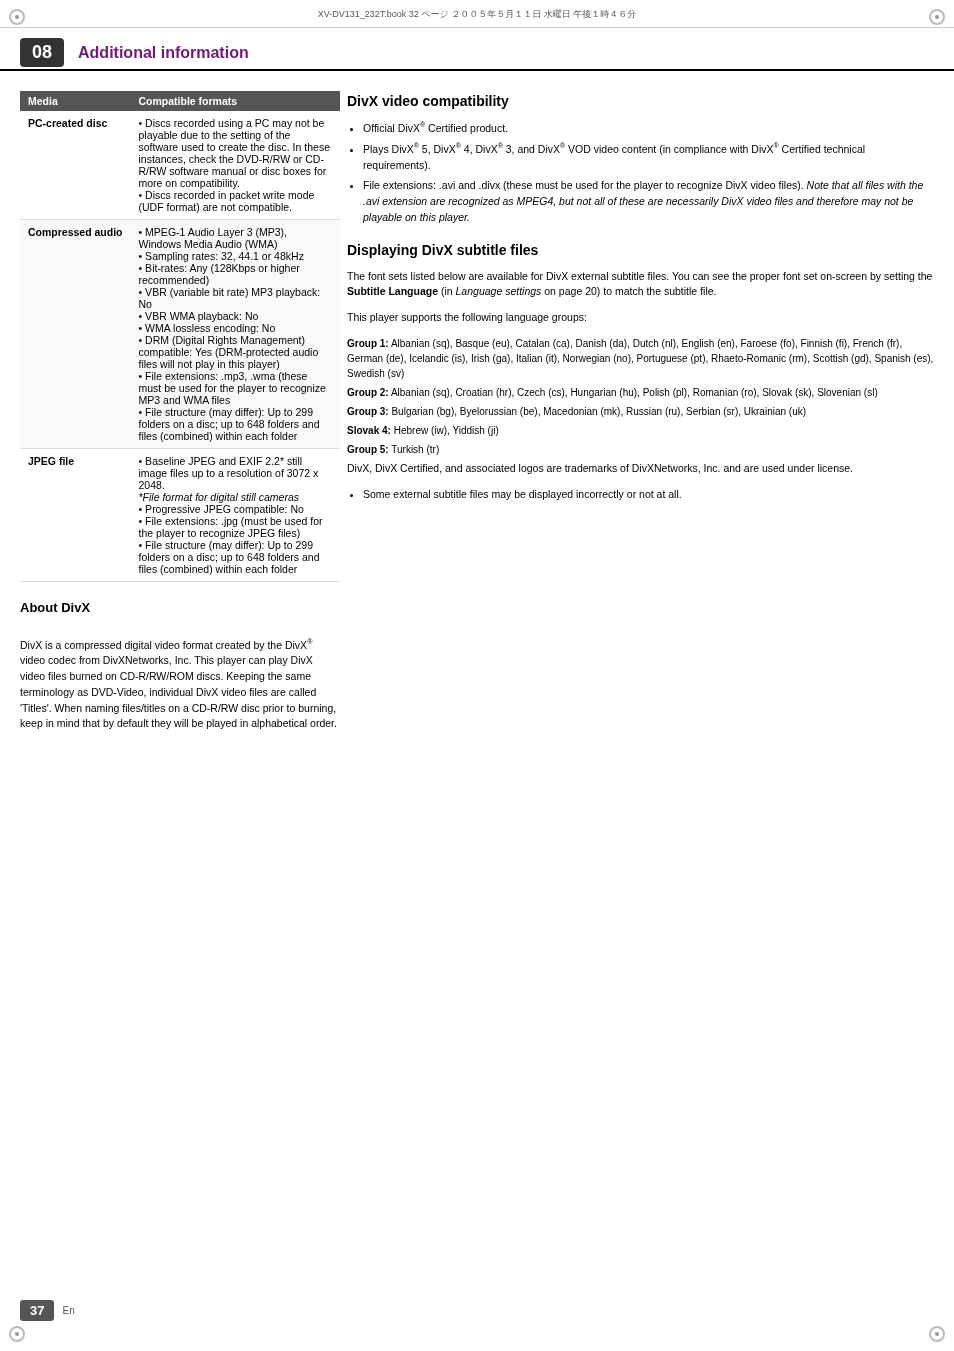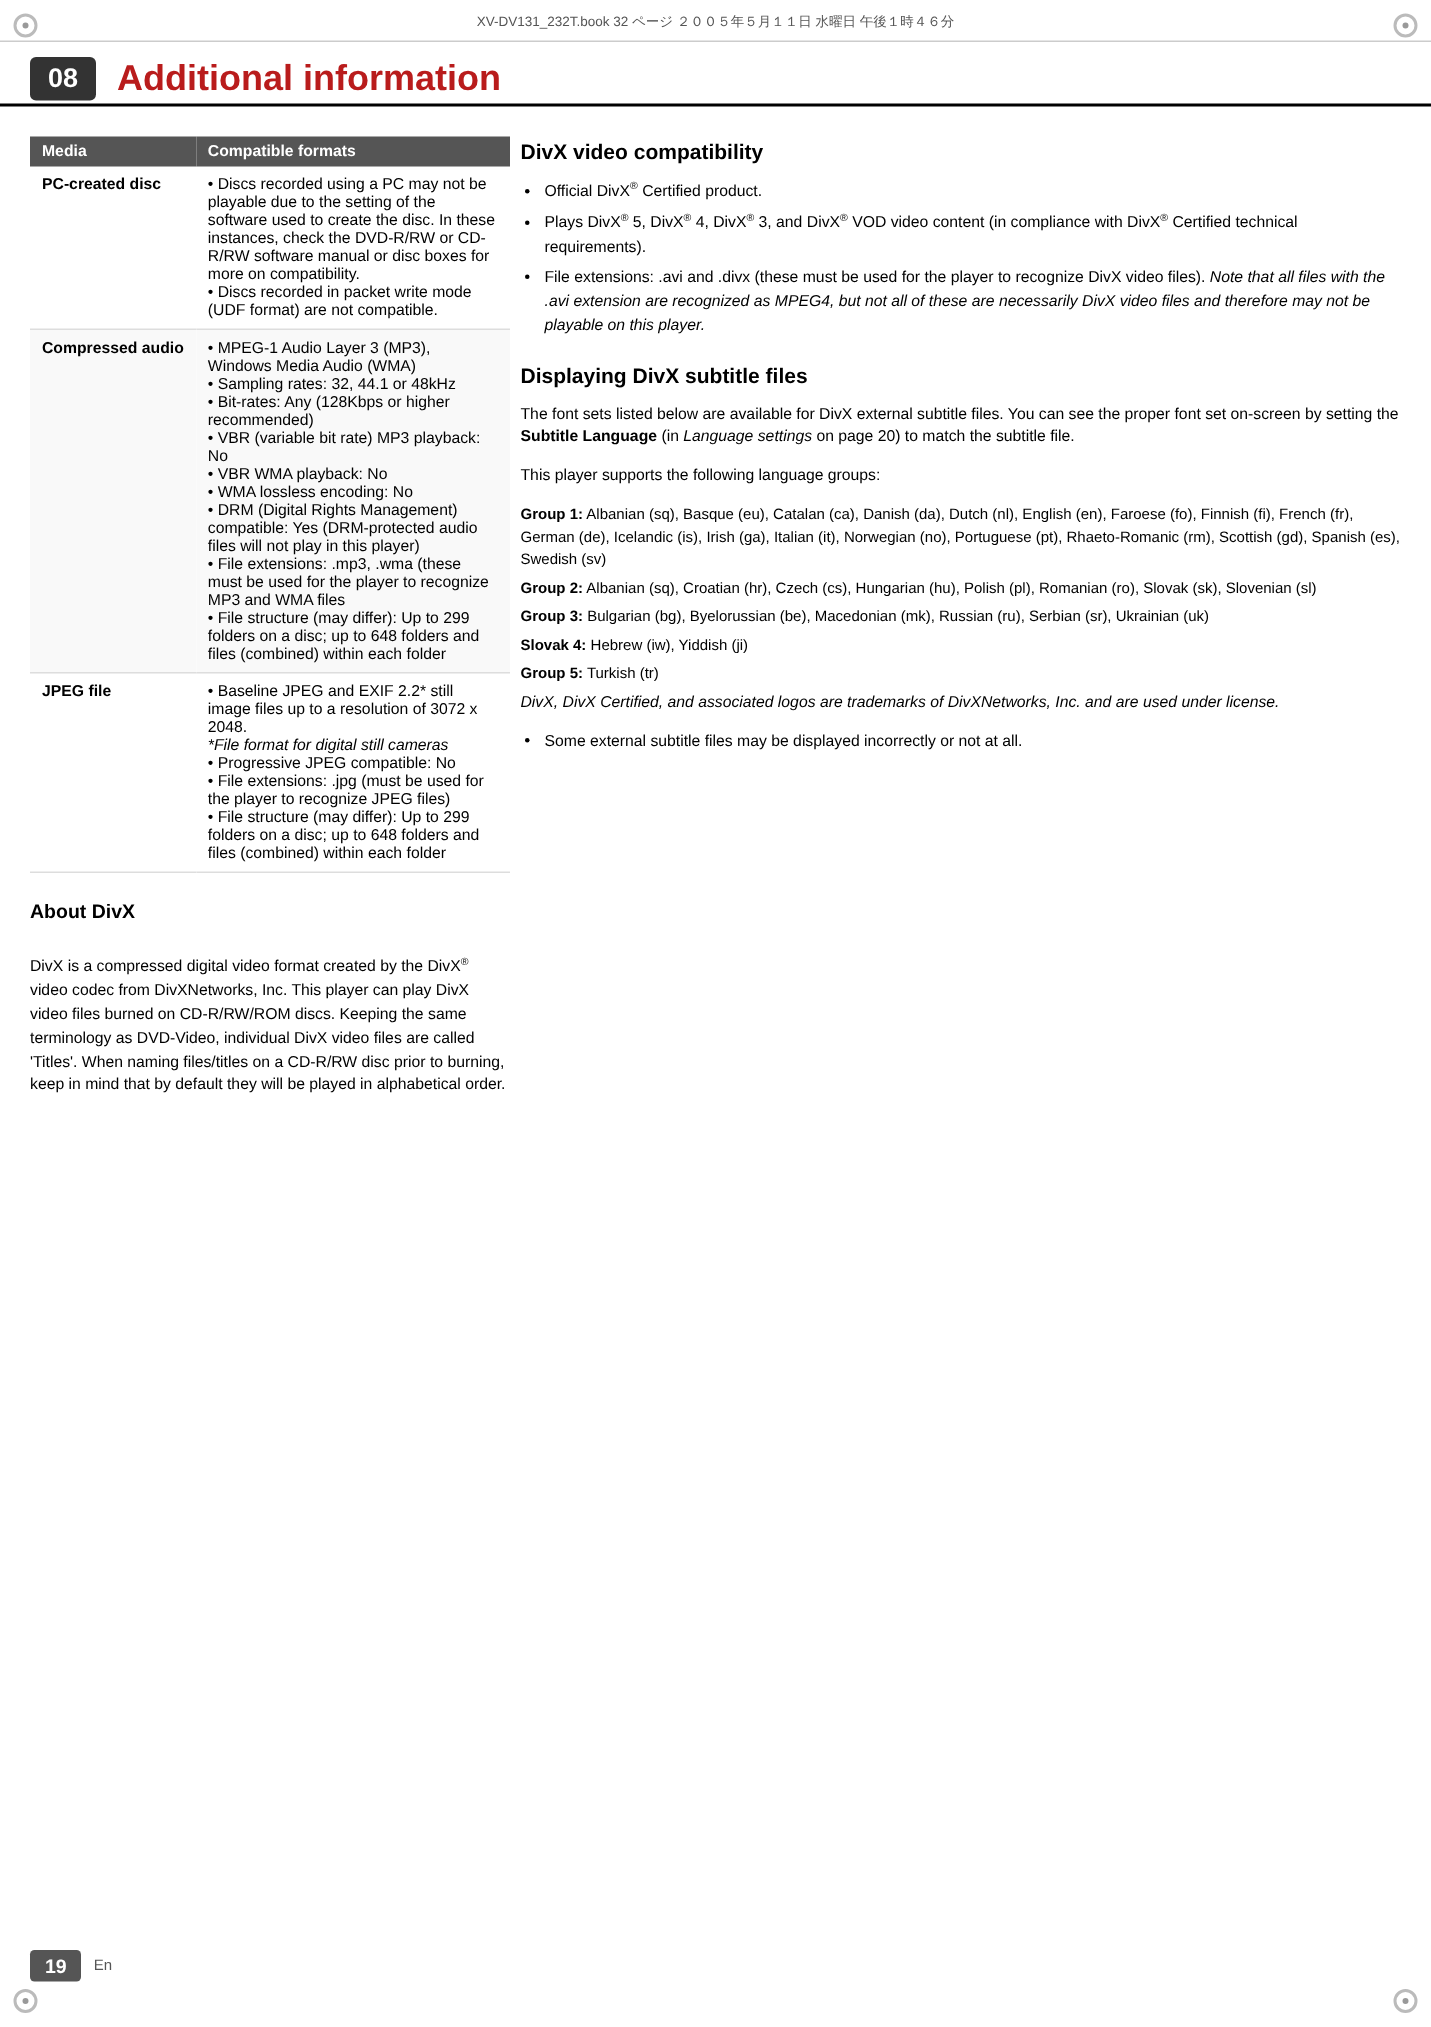--- a/index.html
+++ b/index.html
@@ -35,23 +35,23 @@
     .chapter-number {
       background: #333;
       color: #fff;
       font-size: 18px;
       font-weight: bold;
       padding: 4px 12px;
       border-radius: 4px;
       margin-right: 14px;
     }
     .chapter-title {
-      font-size: 24px;
-      font-weight: bold;
-      color: #b91c1c;
+      font-size: 16px;
+      font-weight: bold;
+      color: #701a75;
     }
 
     
     .main-content {
       display: flex;
       padding: 20px 20px 20px 20px;
       gap: 7px;
     }
 
     
@@ -126,21 +126,20 @@
     }
     .right-col .group-text {
       font-size: 10px;
       line-height: 1.5;
       margin-bottom: 4px;
     }
     .right-col .group-text strong {
       font-weight: bold;
     }
     .italic-block {
-      font-style: italic;
       margin-bottom: 8px;
       font-size: 10.5px;
       line-height: 1.5;
     }
 
     
     .footer {
       position: absolute;
       bottom: 30px;
       left: 20px;
@@ -289,15 +288,15 @@
     <p class="italic-block">DivX, DivX Certified, and associated logos are trademarks of DivXNetworks, Inc. and are used under license.</p>
 
     <ul>
       <li>Some external subtitle files may be displayed incorrectly or not at all.</li>
     </ul>
 
   </div>
 </div>
 
 <div class="footer">
-  <div class="page-number-box">19</div>
+  <div class="page-number-box">37</div>
   <div class="page-lang">En</div>
 </div>
 
 </body></html>

